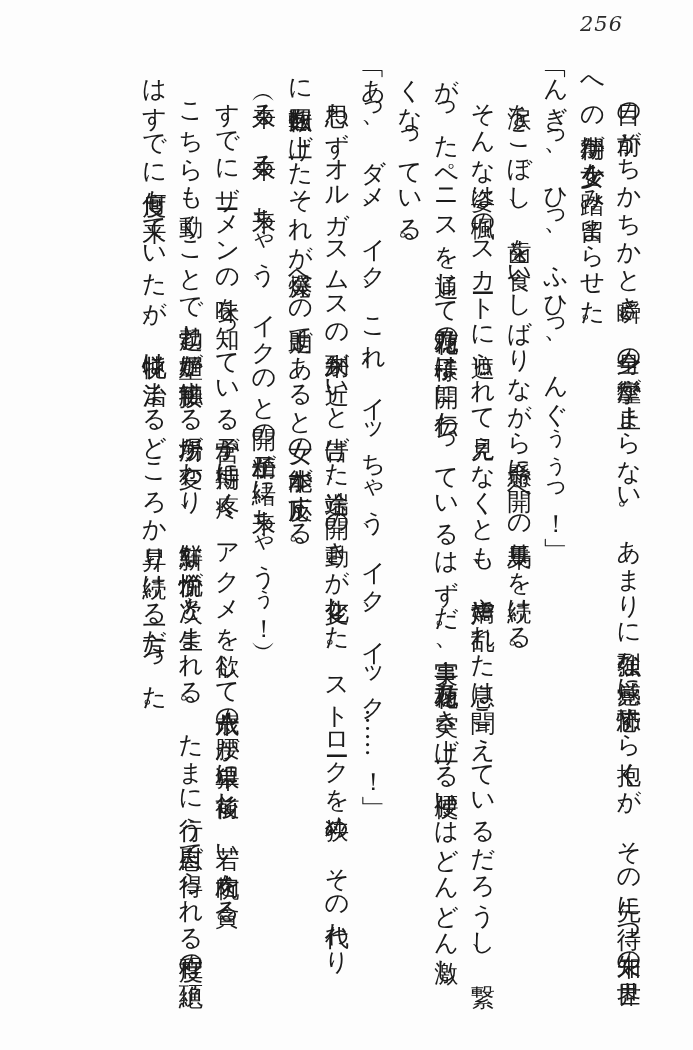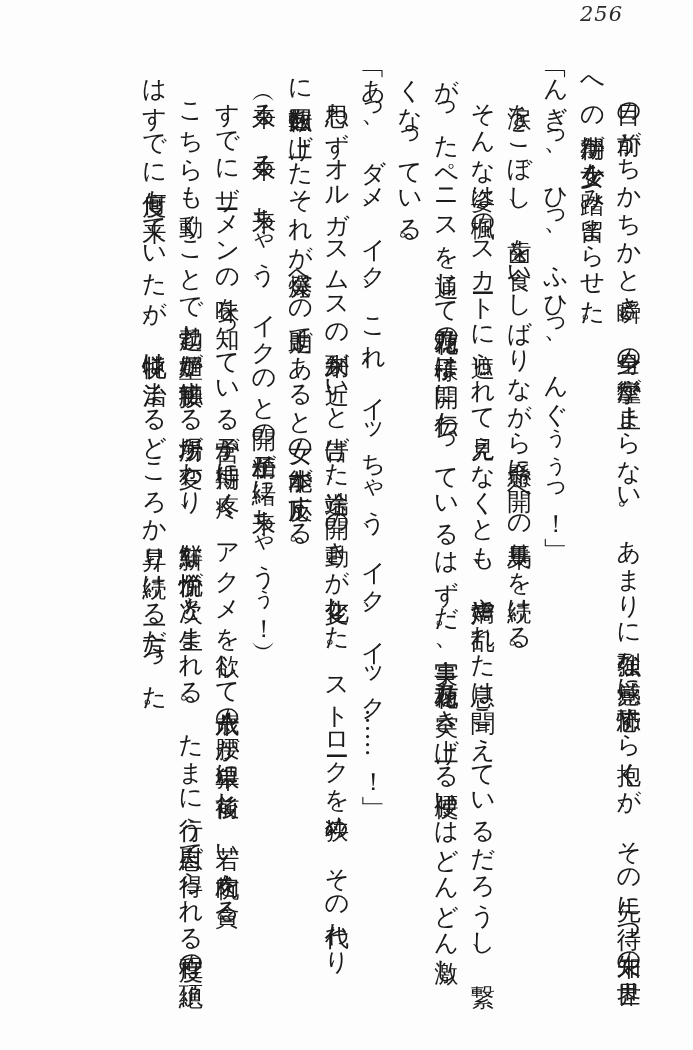--- a/index.html
+++ b/index.html
@@ -10,21 +10,21 @@
   .book-page {
     position: relative;
     width: 693px;
     height: 1050px;
     background: #fdfdfd;
     overflow: hidden;
     font-family: "DejaVu Serif", "Liberation Serif", serif;
   }
   .page-number {
     position: absolute;
-    top: 2px;
+    top: 12px;
     left: 580px;
     font-size: 21px;
     font-style: italic;
     color: #2b2b2b;
     letter-spacing: 1px;
   }
   .text-block {
     position: absolute;
     top: 62px;
     right: 46px;

